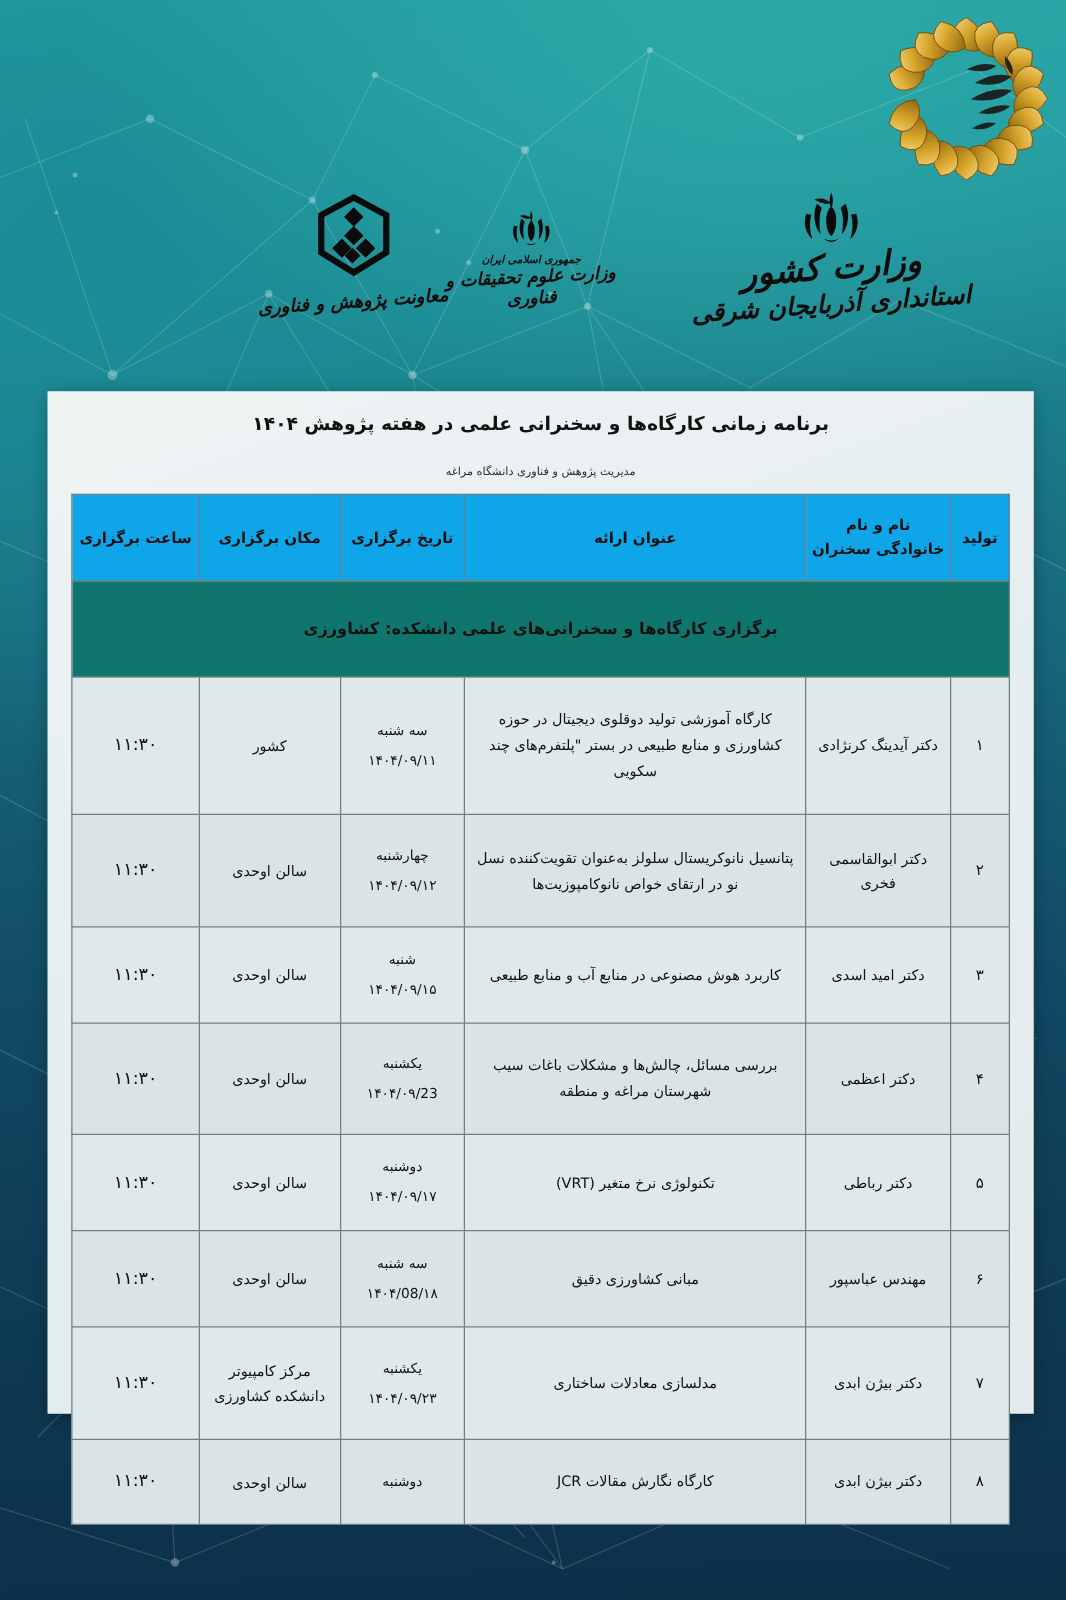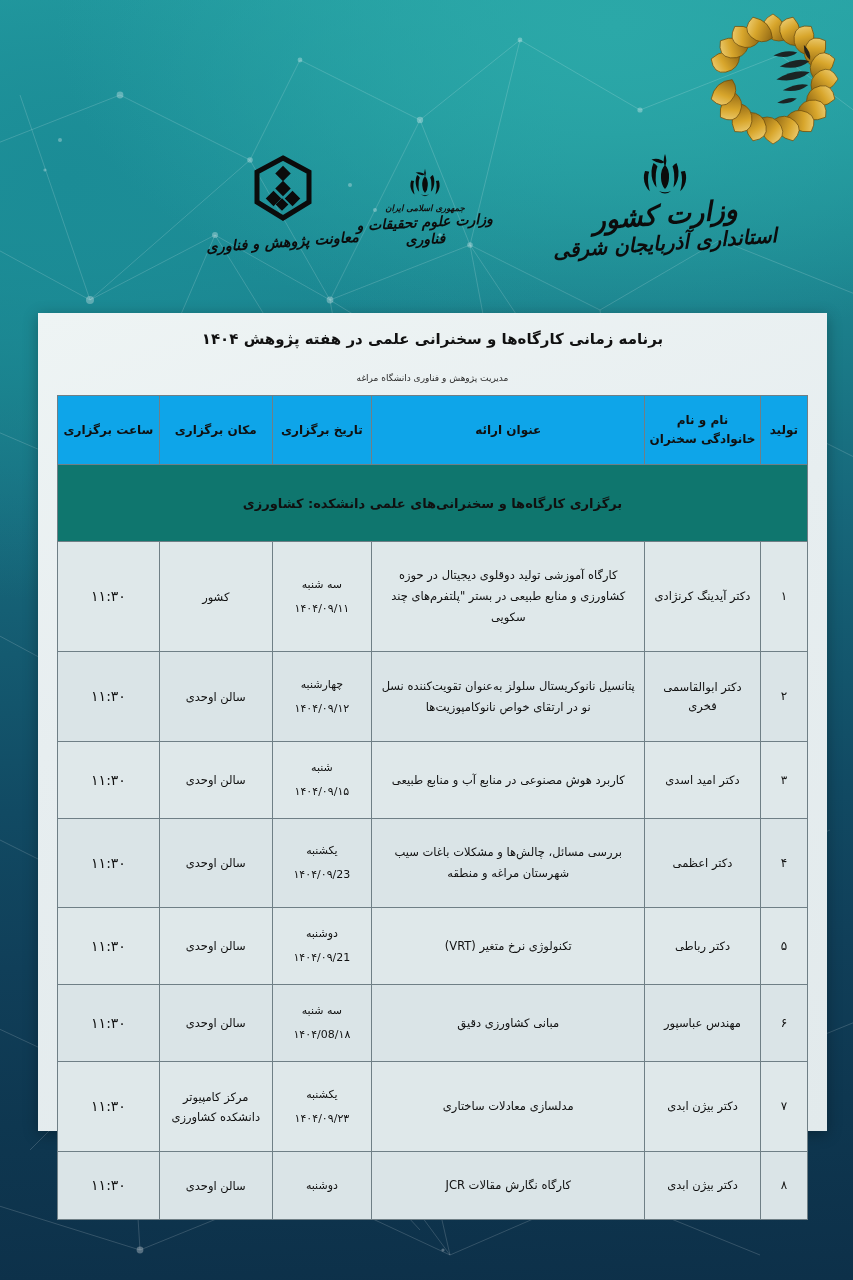--- a/index.html
+++ b/index.html
@@ -392,21 +392,21 @@
             </td>
             <td class="c-place">سالن اوحدی</td>
             <td class="c-time">۱۱:۳۰</td>
           </tr>
           <tr>
             <td class="c-row">۵</td>
             <td class="c-speaker">دکتر رباطی</td>
             <td class="c-title">تکنولوژی نرخ متغیر (VRT)</td>
             <td class="c-date datecell">
               <span>دوشنبه</span>
-              <span>۱۴۰۴/۰۹/21</span>
+              <span>۱۴۰۴/۰۹/۱۷</span>
             </td>
             <td class="c-place">سالن اوحدی</td>
             <td class="c-time">۱۱:۳۰</td>
           </tr>
           <tr>
             <td class="c-row">۶</td>
             <td class="c-speaker">مهندس عباسپور</td>
             <td class="c-title">مبانی کشاورزی دقیق</td>
             <td class="c-date datecell">
               <span>سه شنبه</span>

